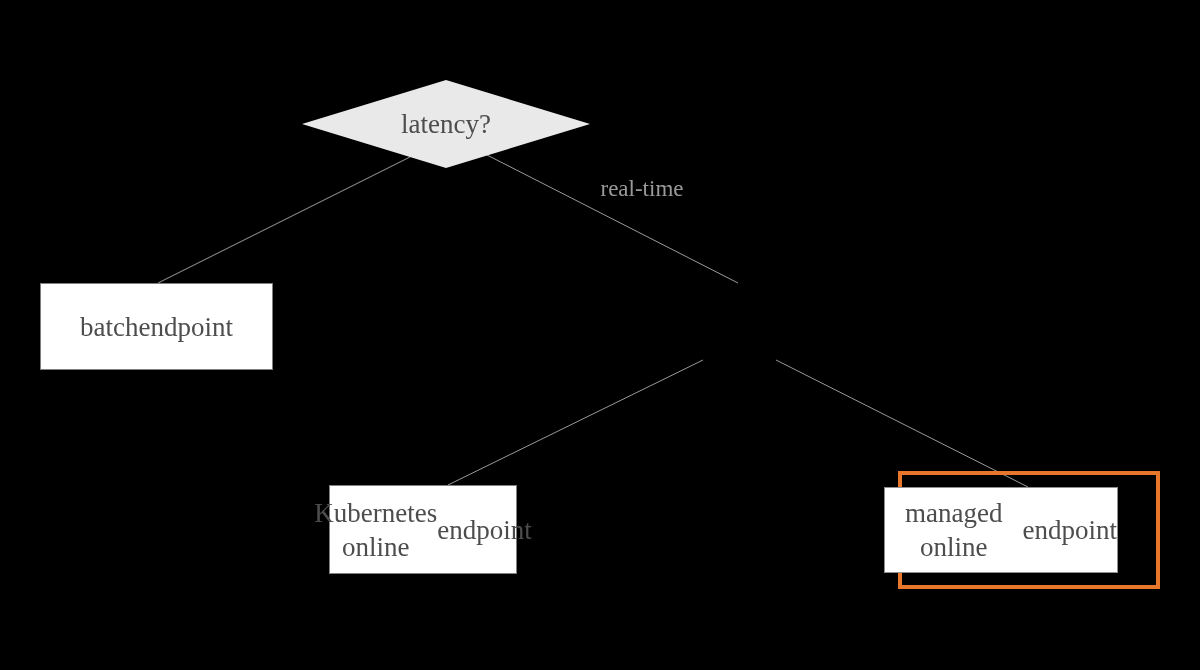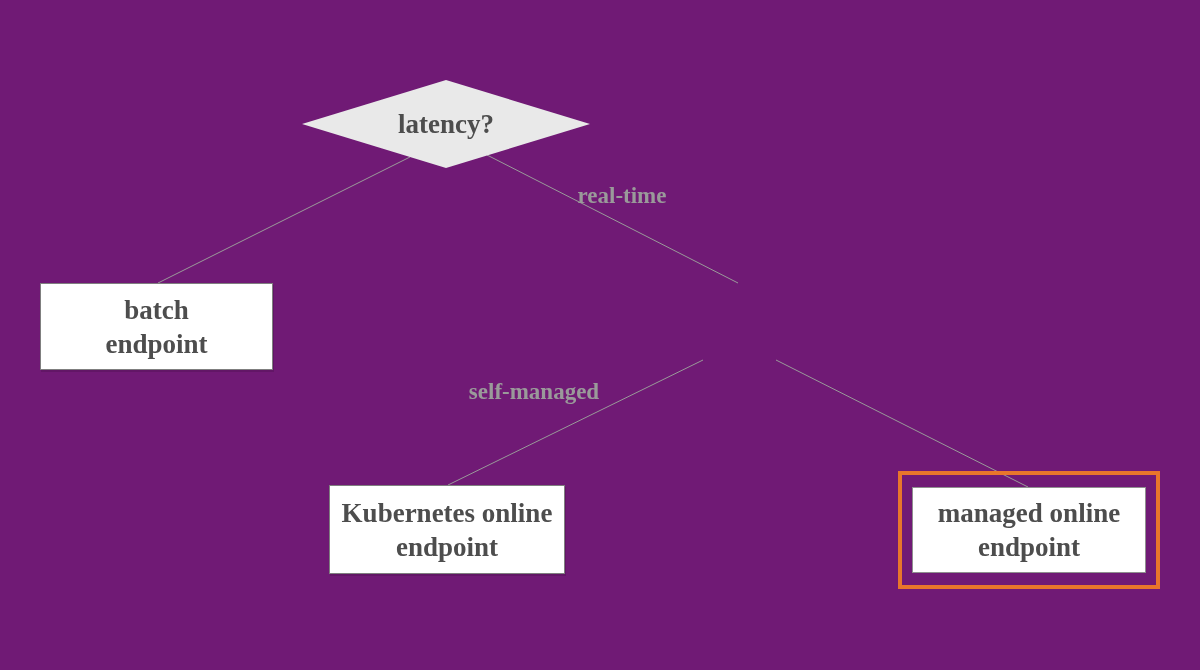--- a/index.html
+++ b/index.html
@@ -4,24 +4,23 @@
 <style>
   html, body {
     margin: 0;
     padding: 0;
     background: #ffffff;
   }
   .canvas {
     position: relative;
     width: 1200px;
     height: 670px;
-    background: #701a75;
+    background: #000000;
     overflow: hidden;
     font-family: "Liberation Serif", "DejaVu Serif", serif;
-    font-weight: bold;
   }
   svg.edges {
     position: absolute;
     left: 0;
     top: 0;
     width: 1200px;
     height: 670px;
   }
   svg.edges line {
     stroke: #9a9a9a;
@@ -39,52 +38,52 @@
   }
   .diamond.latency  { left: 302px; top: 80px;  width: 288px; height: 88px; }
   .diamond.management { left: 595px; top: 283px; width: 286px; height: 87px; }
 
   .node-box {
     position: absolute;
     background: #ffffff;
     border: 1px solid #7f7f7f;
     box-shadow: 1px 2px 0 rgba(0,0,0,0.12);
     display: flex;
-    flex-direction: column;
+    flex-direction: row;
     align-items: center;
     justify-content: center;
     color: #4d4d4d;
     font-size: 27px;
     line-height: 34px;
     text-align: center;
     box-sizing: border-box;
   }
   .node-box.batch      { left: 40px;  top: 283px; width: 233px; height: 87px; }
-  .node-box.kubernetes { left: 329px; top: 485px; width: 236px; height: 89px; }
-  .node-box.managed    { left: 912px; top: 487px; width: 234px; height: 86px; box-shadow: none; border-color: #8f8f8f; }
+  .node-box.kubernetes { left: 329px; top: 485px; width: 188px; height: 89px; }
+  .node-box.managed    { left: 884px; top: 487px; width: 234px; height: 86px; box-shadow: none; border-color: #8f8f8f; }
 
   .highlight-frame {
     position: absolute;
     left: 898px;
     top: 471px;
     width: 262px;
     height: 118px;
     border: 4px solid #e8762b;
     box-sizing: border-box;
     background: transparent;
   }
   .branch-label {
     position: absolute;
     transform: translateX(-50%);
     color: #9a9a9a;
     font-size: 23px;
     white-space: nowrap;
   }
   .branch-label.asynchronous { left: 243px; top: 175px; }
-  .branch-label.real-time    { left: 622px; top: 176px; margin-top: 7px; }
+  .branch-label.real-time    { left: 642px; top: 176px; }
   .branch-label.self-managed { left: 534px; top: 379px; }
   .branch-label.azure-managed{ left: 958px; top: 379px; }
 </style>
 </head>
 <body>
 
 <div class="canvas">
 
   <svg class="edges" viewBox="0 0 1200 670">
     <line x1="410" y1="157" x2="158" y2="283"></line>
@@ -109,15 +108,14 @@
   </div>
 
   <div class="highlight-frame"></div>
 
   <div class="node-box managed">
     <span>managed online</span>
     <span>endpoint</span>
   </div>
 
   <span class="branch-label real-time">real-time</span>
-  <span class="branch-label self-managed">self-managed</span>
 
 </div>
 
 </body></html>

